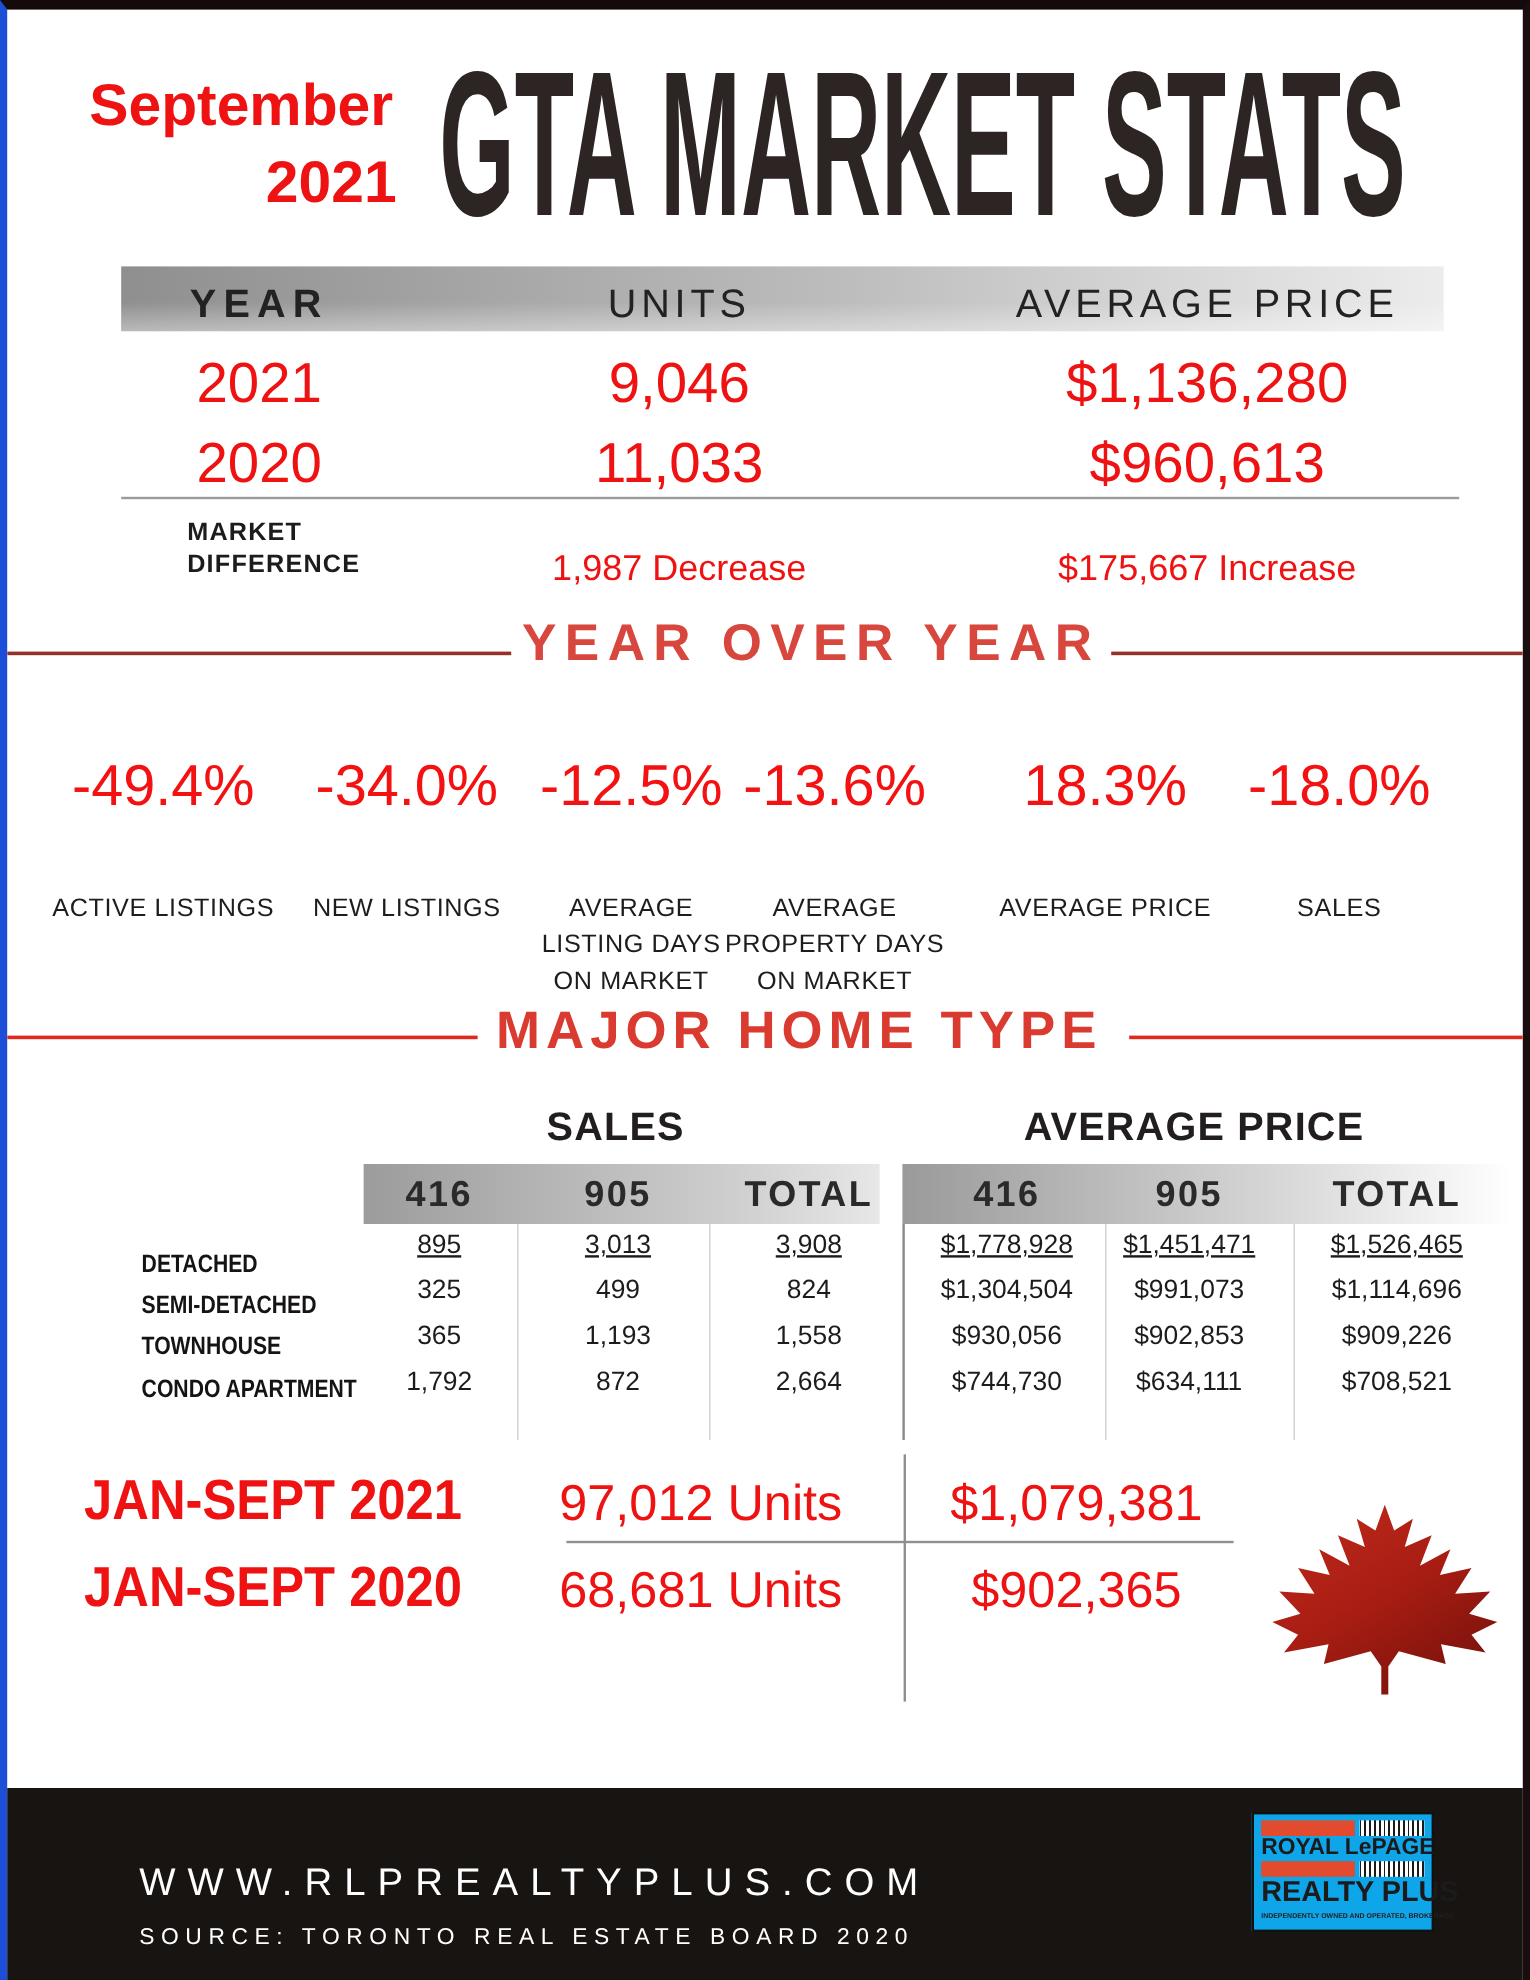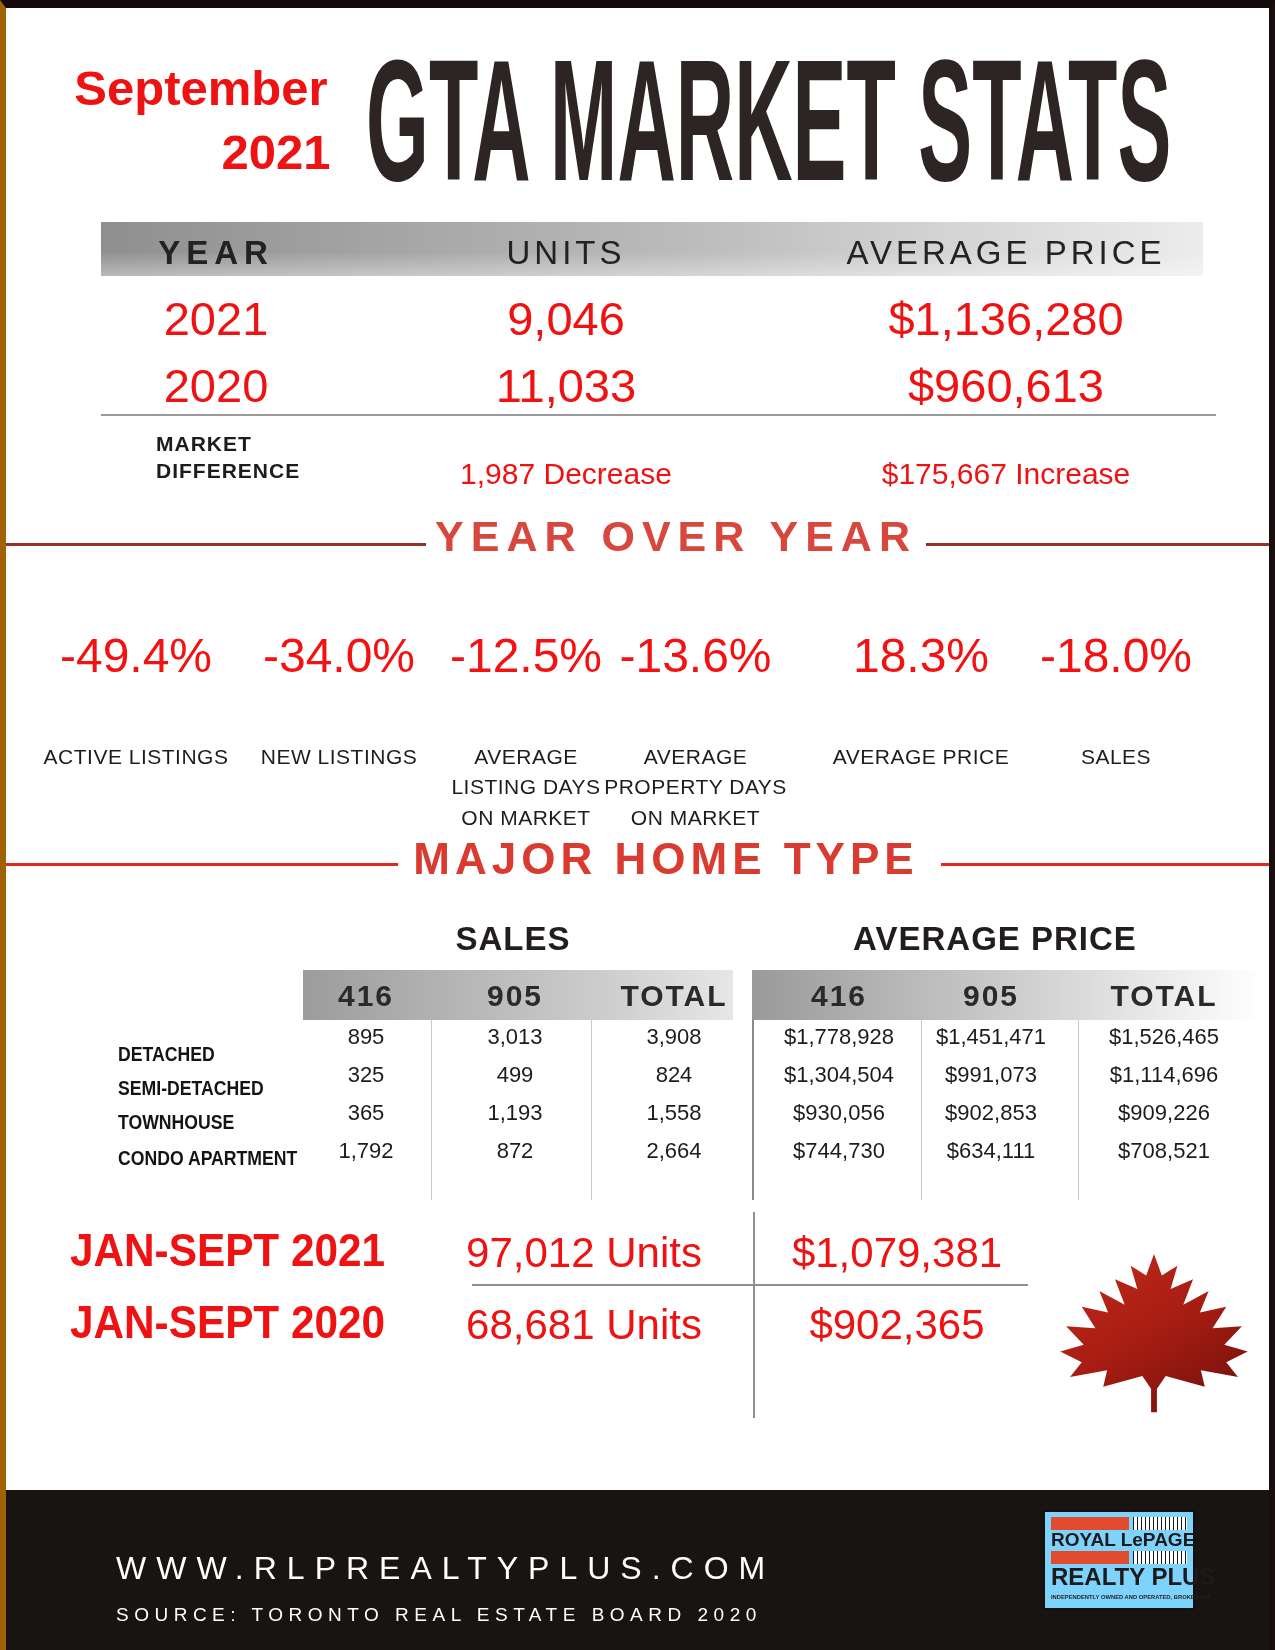--- a/index.html
+++ b/index.html
@@ -1,19 +1,19 @@
 <!DOCTYPE html>
 <html><head>
 <meta charset="utf-8">
 <style>
   html,body{margin:0;padding:0;background:#ffffff;}
   body{font-family:"Liberation Sans","DejaVu Sans",sans-serif;}
   .page{
     position:relative;width:1275px;height:1650px;background:#fff;overflow:hidden;
-    border-top:8px solid #15090b;border-left:6px solid #a16207;border-right:6px solid #1a0d0f;
+    border-top:8px solid #15090b;border-left:6px solid #1d4ed8;border-right:6px solid #1a0d0f;
     box-sizing:border-box;
   }
   .abs{position:absolute;}
   .ctr{text-align:center;}
   .red{color:#ee1312;}
 
   
   .period-line1{left:40px;top:52px;width:310px;font-size:49px;font-weight:bold;color:#ee1312;text-align:center;}
   .period-line2{left:150px;top:116px;width:240px;font-size:49px;font-weight:bold;color:#ee1312;text-align:center;}
   .gta-title{left:360px;top:26px;font-size:172px;line-height:1;font-weight:bold;color:#2c2523;
@@ -59,39 +59,39 @@
   .tbl-head{top:971px;font-size:30px;font-weight:bold;letter-spacing:2px;color:#2a2a2a;}
   .cs1{left:300px;width:120px;} .cs2{left:449px;width:120px;} .cs3{left:598px;width:140px;}
   .cp1{left:773px;width:120px;} .cp2{left:925px;width:120px;} .cp3{left:1088px;width:140px;}
   .vline{top:1012px;width:1px;height:180px;background:#c9c9c9;}
   .v1{left:425px;} .v2{left:585px;} .v3{left:746px;width:2px;background:#8a8a8a;}
   .v4{left:915px;} .v5{left:1072px;}
   .row-lbl{left:112px;width:280px;font-size:21px;font-weight:bold;color:#161314;white-space:nowrap;}
   .row-lbl span{display:inline-block;transform:scaleX(0.84);transform-origin:0 50%;}
   .rl1{top:1034px;} .rl2{top:1068px;} .rl3{top:1102px;} .rl4{top:1138px;}
   .cell{font-size:22px;color:#1c1c1c;}
-  .r1{top:1016px;} .r2{top:1054px;} .r3{top:1092px;} .r4{top:1130px;}
+  .r1{top:1016px;text-decoration:underline;} .r2{top:1054px;} .r3{top:1092px;} .r4{top:1130px;}
 
   
   .ytd-lbl{left:64px;font-size:47px;font-weight:bold;color:#ee1312;white-space:nowrap;}
   .ytd-lbl span{display:inline-block;transform:scaleX(0.9);transform-origin:0 50%;}
   .ytd1{top:1214px;} .ytd2{top:1286px;}
   .ytd-units{left:443px;width:270px;font-size:42px;}
   .ytd-price{left:756px;width:270px;font-size:42px;}
   .yv1{top:1221px;} .yv2{top:1293px;text-align:center;}
   .ytd-hline{left:466px;top:1276px;width:556px;height:2px;background:#8f8f8f;}
   .ytd-vline{left:747px;top:1204px;width:2px;height:206px;background:#8f8f8f;}
 
   .leaf{left:1048px;top:1244px;width:200px;height:166px;}
 
   
   .footer{position:absolute;left:-6px;right:-6px;top:1482px;bottom:0;background:#181412;}
   .site{position:absolute;left:116px;top:60px;font-size:32px;letter-spacing:10px;color:#fff;}
   .source{position:absolute;left:116px;top:114px;font-size:19px;letter-spacing:5.5px;color:#fff;}
-  .logo{position:absolute;left:1043px;top:20px;width:152px;height:100px;background:#7dd3fc;
+  .logo{position:absolute;left:1043px;top:20px;width:152px;height:100px;background:#0ea5e9;
     border:2px solid #101010;box-sizing:border-box;padding:5px 6px 3px 6px;display:flex;flex-direction:column;}
   .bar-row{display:flex;height:13px;align-items:stretch;}
   .redbar{width:57%;background:#e34b2e;}
   .stripes{flex:1;margin-left:4px;background:repeating-linear-gradient(90deg,#1a1a1a 0 1.5px,#ffffff 1.5px 4px);}
   .logo-name1{font-size:19px;font-weight:bold;color:#1d1a1b;line-height:1.1;white-space:nowrap;letter-spacing:0;}
   .logo-name2{font-size:24px;font-weight:bold;color:#1d1a1b;line-height:1.05;white-space:nowrap;}
   .logo-tiny{height:9px;overflow:visible;white-space:nowrap;}
   .logo-tiny span{display:inline-block;font-size:10px;font-weight:bold;color:#241f20;
     transform:scale(0.58);transform-origin:0 0;}
 </style>

